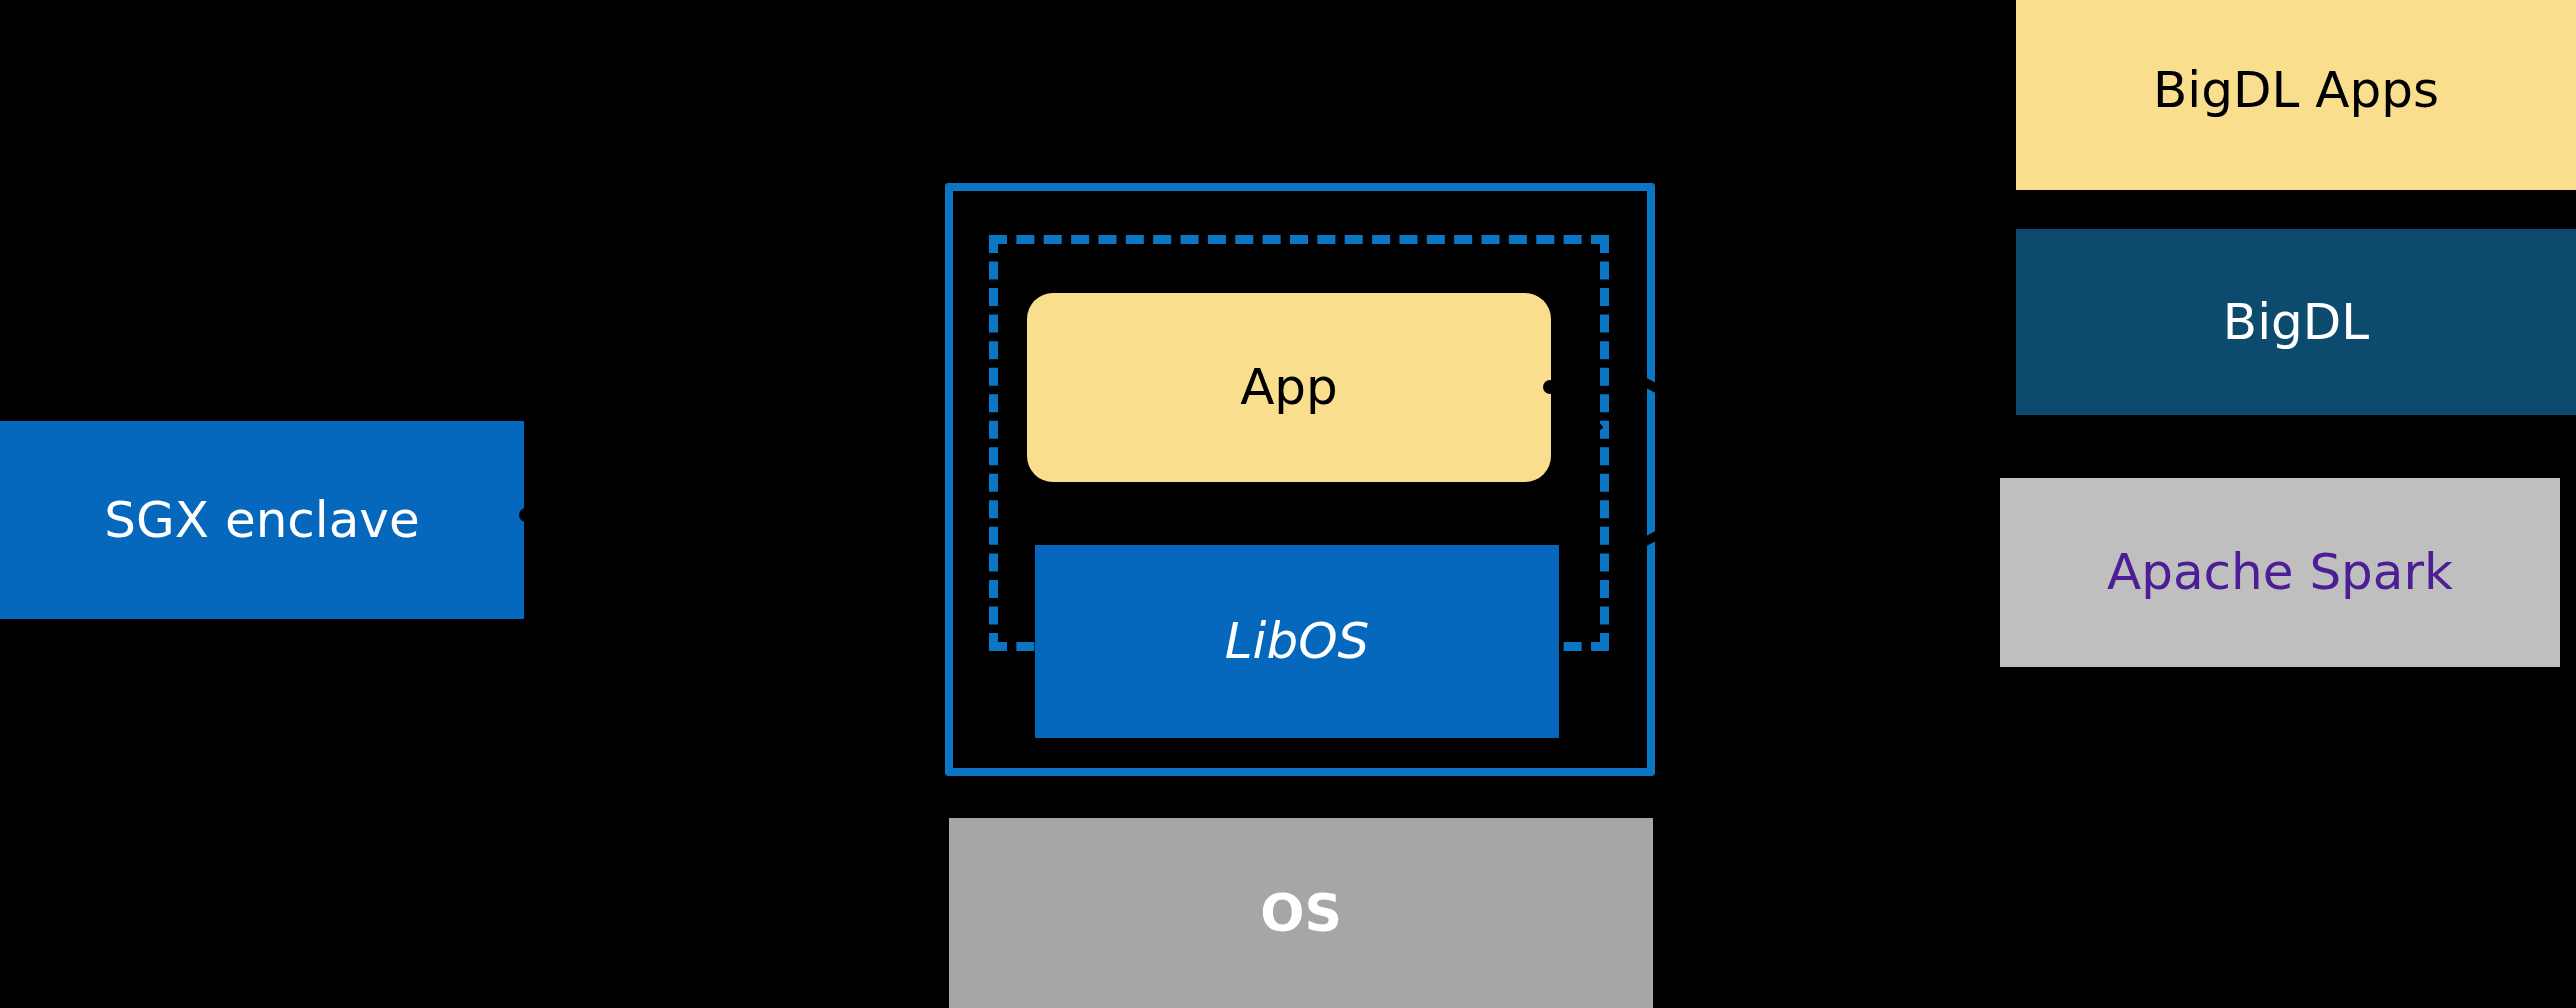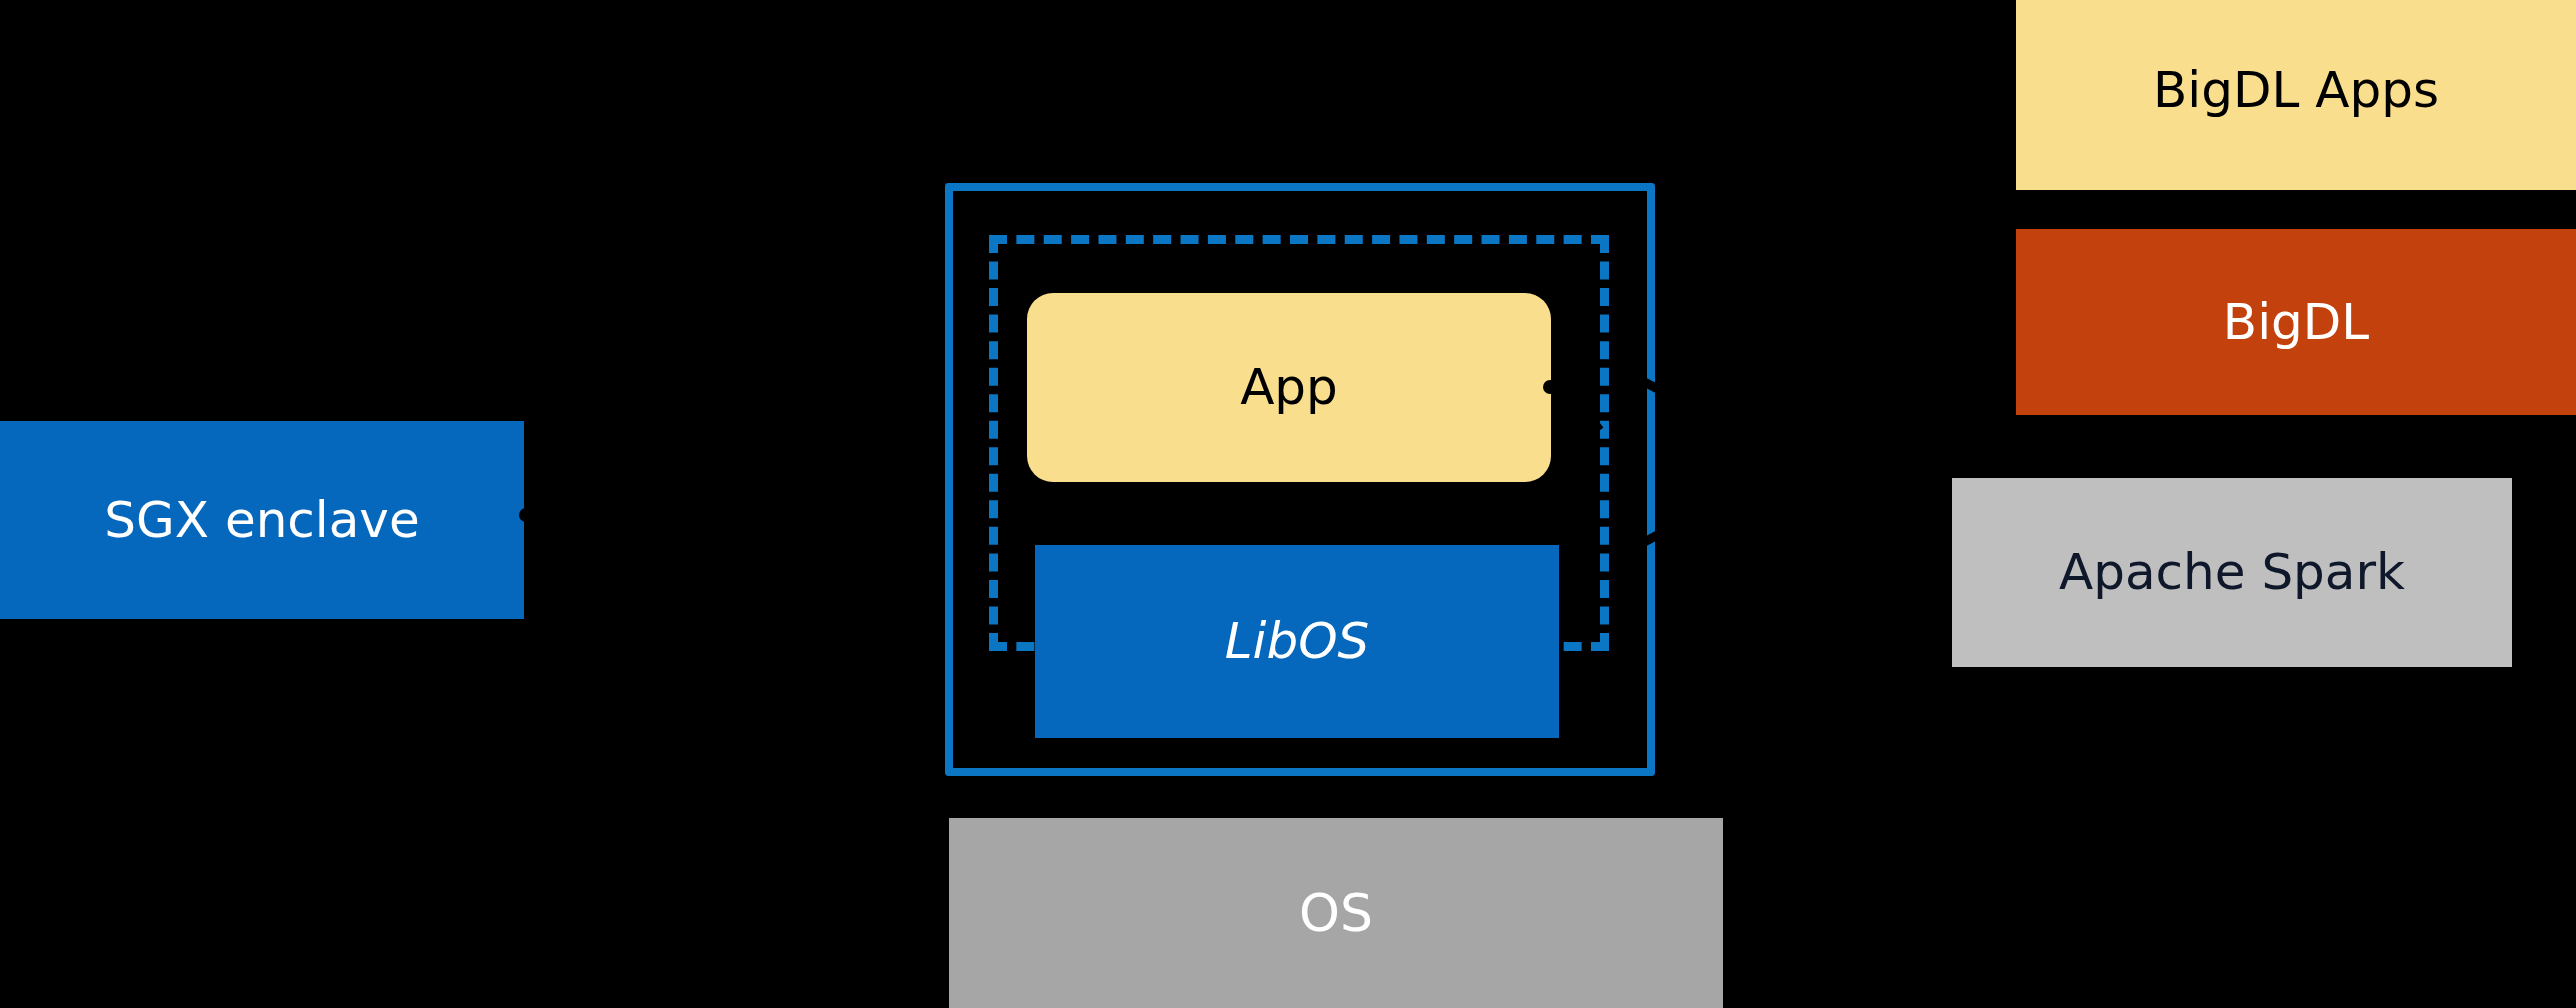--- a/index.html
+++ b/index.html
@@ -55,52 +55,52 @@
     width: 524px;
     height: 193px;
     background: #0668BD;
     color: #FFFFFF;
     font-size: 50px;
     font-style: italic;
   }
   #os-box {
     left: 949px;
     top: 818px;
-    width: 774px;
+    width: 704px;
     height: 191px;
     background: #A6A6A6;
     color: #FFFFFF;
     font-size: 52px;
-    font-weight: normal;
+    font-weight: bold;
   }
   #user-apps-box {
     left: 2016px;
     top: -8.4px;
     width: 560px;
     height: 198px;
     background: #F8DE8D;
     color: #000000;
     font-size: 50px;
   }
   #bigdl-box {
     left: 2016px;
     top: 229px;
     width: 560px;
     height: 186px;
-    background: #c2410c;
+    background: #0c4a6e;
     color: #FFFFFF;
     font-size: 50px;
   }
   #apache-spark-box {
-    left: 1952px;
+    left: 2000px;
     top: 478px;
     width: 560px;
     height: 189px;
     background: #BFBFBF;
-    color: #0f172a;
+    color: #4c1d95;
     font-size: 50px;
   }
   
   #enclave-solid-frame {
     position: absolute;
     left: 945px;
     top: 183px;
     width: 710px;
     height: 593px;
     border: 8.4px solid #0B76C4;

